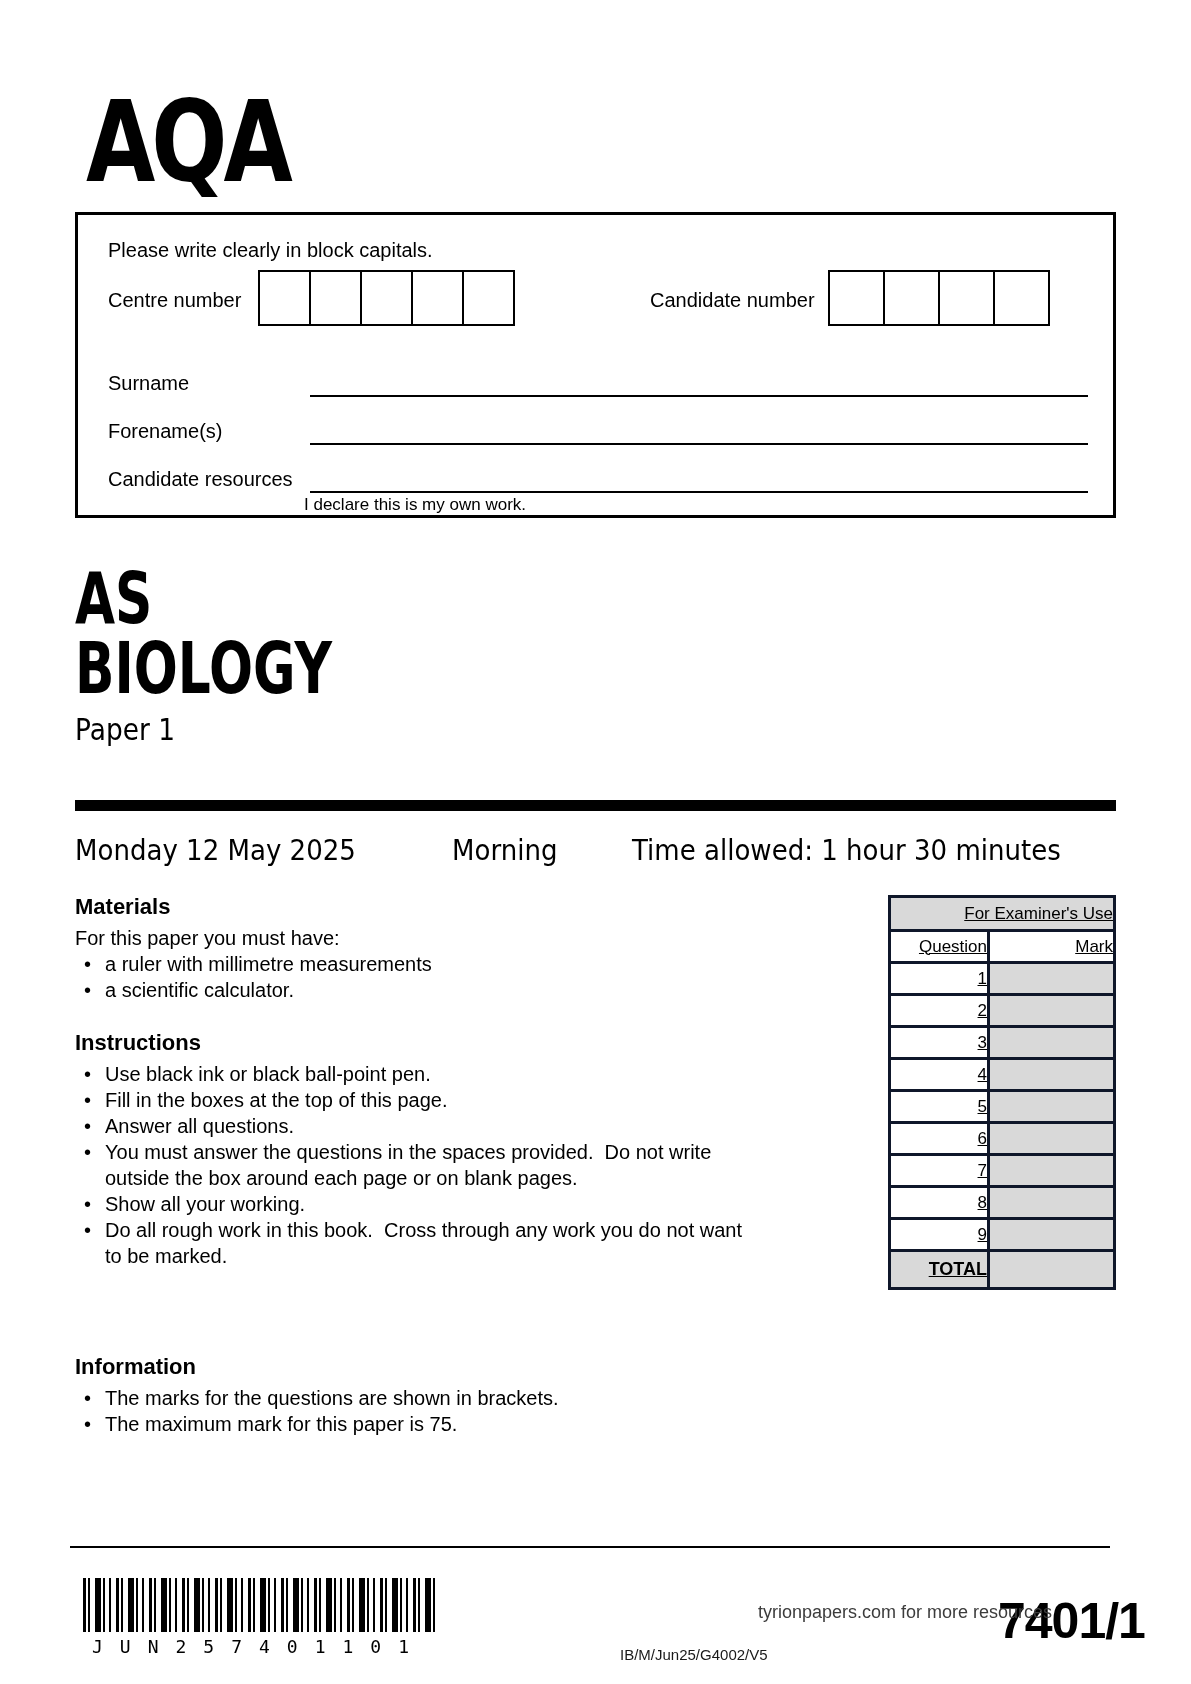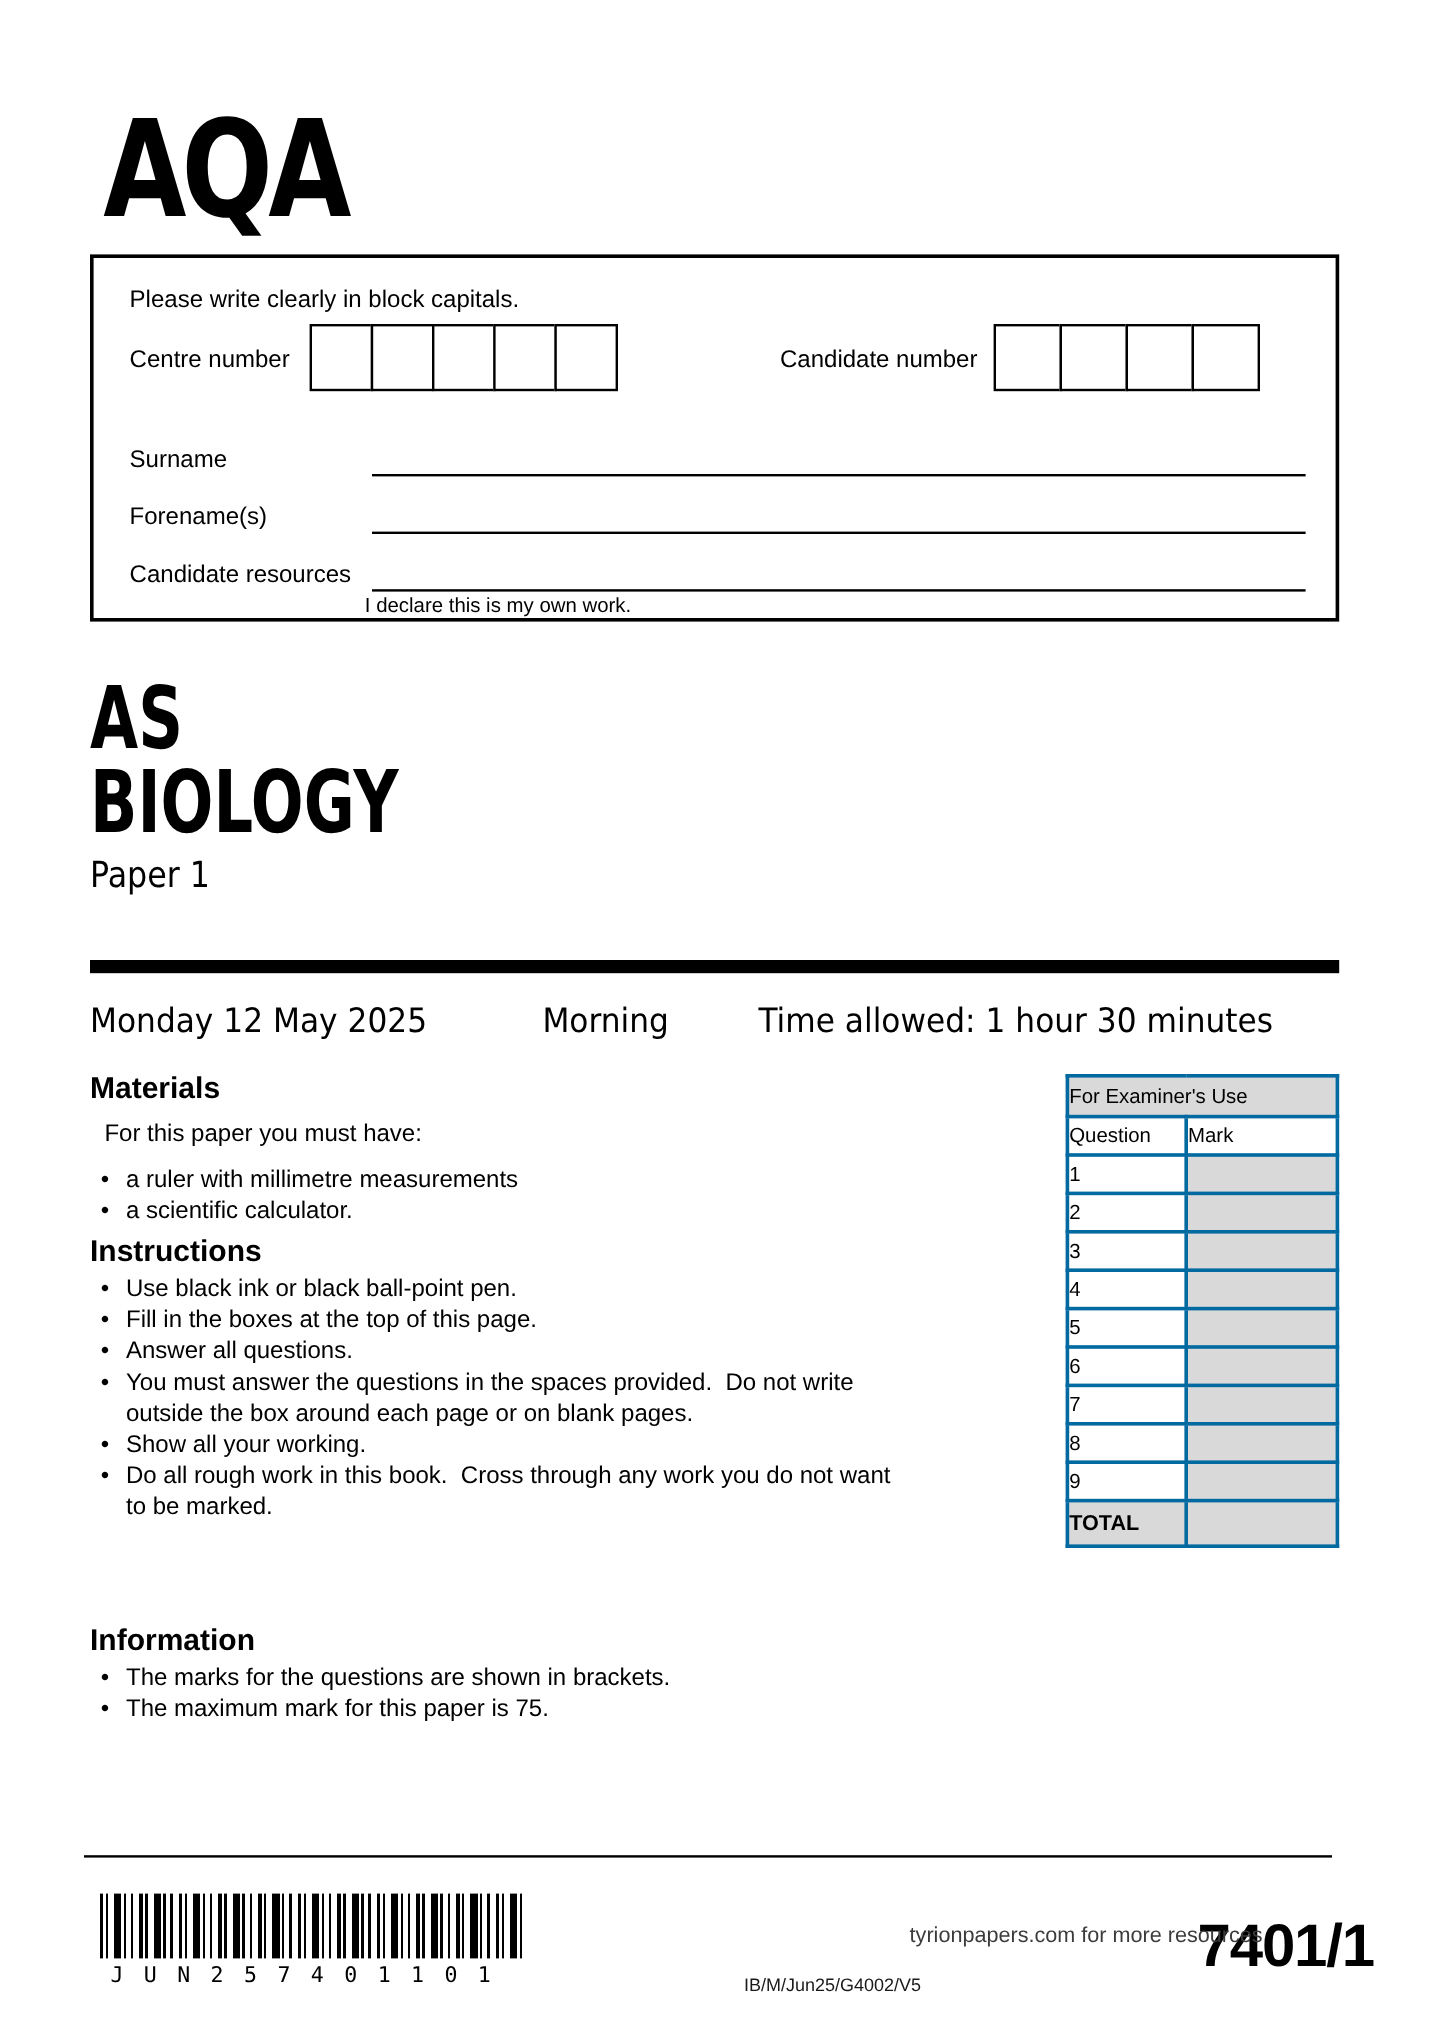--- a/index.html
+++ b/index.html
@@ -36,32 +36,32 @@
   }
   #paper-no{font-family:"DejaVu Sans",sans-serif;font-size:30px;transform:scaleX(.88);transform-origin:left top}
 
   #rule{left:75px;top:800px;width:1041px;height:11px;background:#000}
 
   
   .session{font-family:"DejaVu Sans",sans-serif;font-size:28px;white-space:nowrap;transform:scaleX(.93);transform-origin:left top}
 
   
   .section{width:780px;font-size:20px;line-height:26px}
-  .section h3{margin:0 0 5px 0;font-size:25px;line-height:26px}
-  .section p{margin:12px}
+  .section h3{margin:0 0 5px 0;font-size:22px;line-height:26px}
+  .section p{margin:0}
   .section ul{margin:0;padding:0;list-style:none}
   .section li{position:relative;padding-left:30px;white-space:pre-wrap}
   .section li::before{content:"\2022";position:absolute;left:9px}
   .section li b{font-weight:normal}
 
   
   #examiner{position:absolute;left:888px;top:895px;width:228px;border-collapse:collapse;table-layout:fixed}
   #examiner th,#examiner td{
-    border:3px solid #0369a1;padding:0;height:29px;
-    font-size:17px;font-weight:normal;text-align:left;vertical-align:middle;
+    border:3px solid #0f172a;padding:0;height:29px;
+    font-size:17px;font-weight:normal;text-align:right;vertical-align:middle;text-decoration:underline;
   }
   #examiner .tt{background:#d9d9d9;height:31px}
   #examiner col.qc{width:99px}
   #examiner td.m{background:#d9d9d9}
   #examiner .total{background:#d9d9d9;height:35px}
   #examiner td.total-label{font-weight:bold;font-size:18px}
 
   
   #footer-line{left:70px;top:1546px;width:1040px;height:2px;background:#000}
   #barcode{

